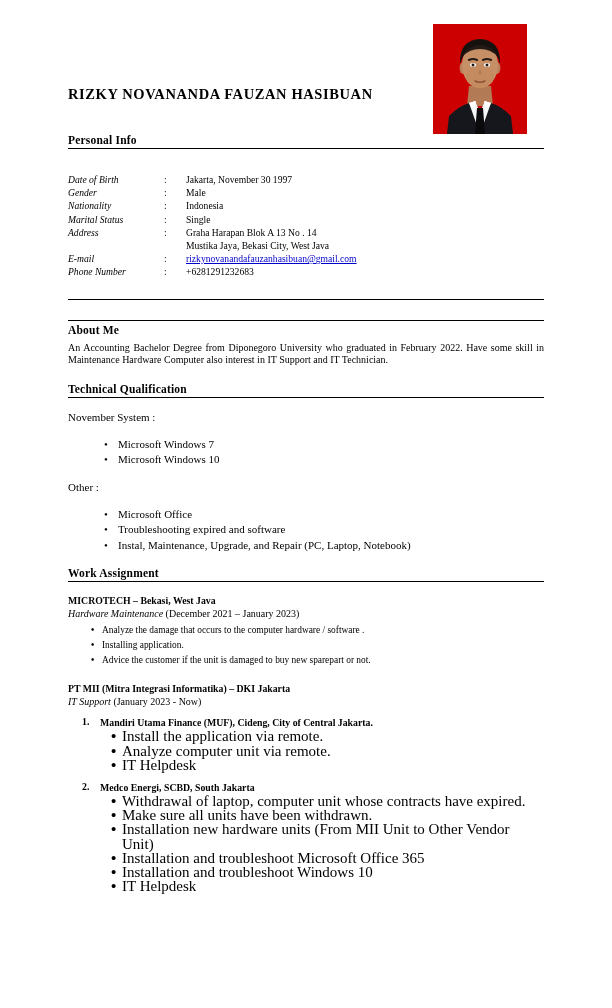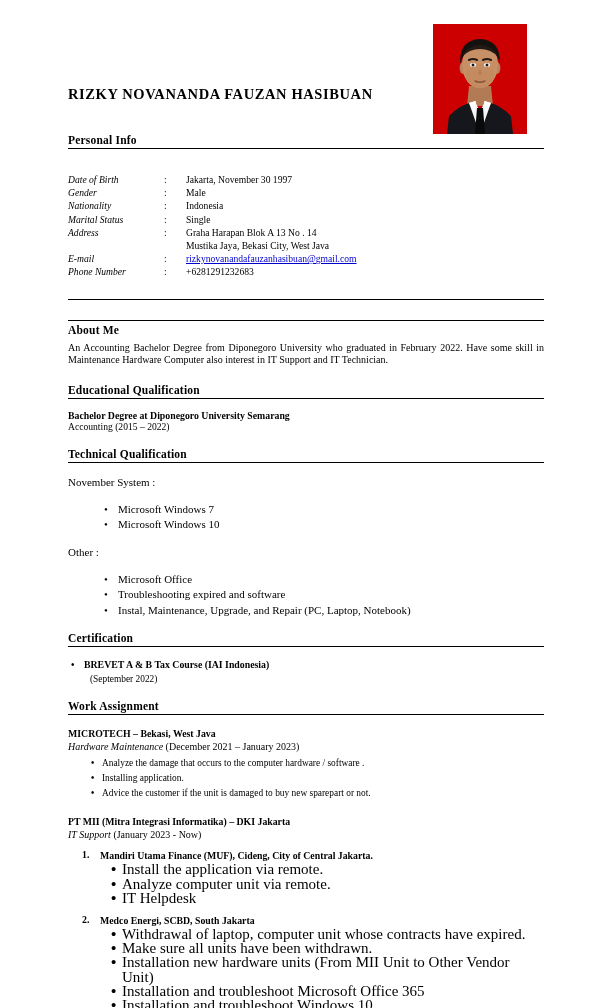--- a/index.html
+++ b/index.html
@@ -316,25 +316,20 @@
     <div class="sp20"></div>
     <div class="rule"></div>
   </div>
 
   <div class="section" style="margin-top:20px;">
     <div class="rule"></div>
     <div class="sec-title" style="border-bottom:none; padding-top:3px;">About Me</div>
     <div class="about-body">An Accounting Bachelor Degree from Diponegoro University who graduated in February 2022. Have some skill in Maintenance Hardware Computer also interest in IT Support and IT Technician.</div>
   </div>
 
-  <div class="section" style="margin-top:17px;">
-    <div class="sec-title">Educational Qualification</div>
-    <div class="edu-title">Bachelor Degree at Diponegoro University Semarang</div>
-    <div class="edu-sub">Accounting (2015 – 2022)</div>
-  </div>
 
   <div class="section" style="margin-top:16px;">
     <div class="sec-title">Technical Qualification</div>
 
     <div class="tq-group">
       <div class="tq-head">November System :</div>
       <ul class="tq-list">
         <li>Microsoft Windows 7</li>
         <li>Microsoft Windows 10</li>
       </ul>
@@ -343,27 +338,20 @@
     <div class="tq-group">
       <div class="tq-head">Other :</div>
       <ul class="tq-list">
         <li>Microsoft Office</li>
         <li>Troubleshooting expired and software</li>
         <li>Instal, Maintenance, Upgrade, and Repair (PC, Laptop, Notebook)</li>
       </ul>
     </div>
   </div>
 
-  <div class="section" style="margin-top:14px;">
-    <div class="sec-title">Certification</div>
-    <div class="cert-wrap">
-      <div class="cert-item">BREVET A &amp; B Tax Course (IAI Indonesia)</div>
-      <div class="cert-date">(September 2022)</div>
-    </div>
-  </div>
 
   <div class="section" style="margin-top:14px;">
     <div class="sec-title">Work Assignment</div>
 
     <div class="job">
       <div class="job-co">MICROTECH – Bekasi, West Java</div>
       <div class="job-role"><i>Hardware Maintenance</i><span> (December 2021 – January 2023)</span></div>
       <ul class="job-list">
         <li>Analyze the damage that occurs to the computer hardware / software .</li>
         <li>Installing application.</li>

